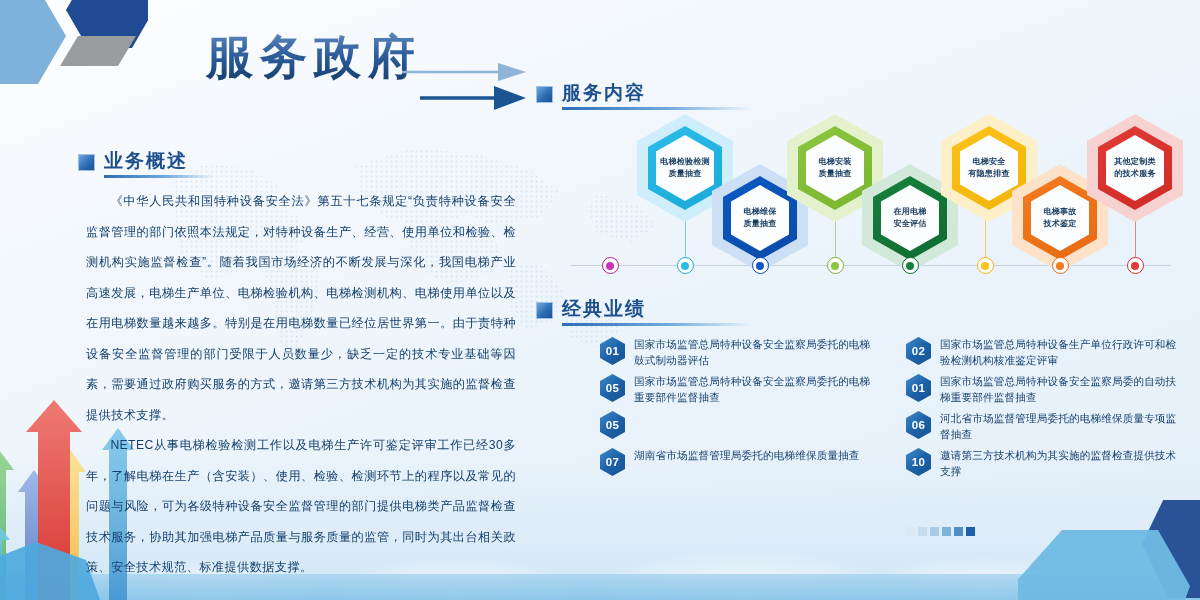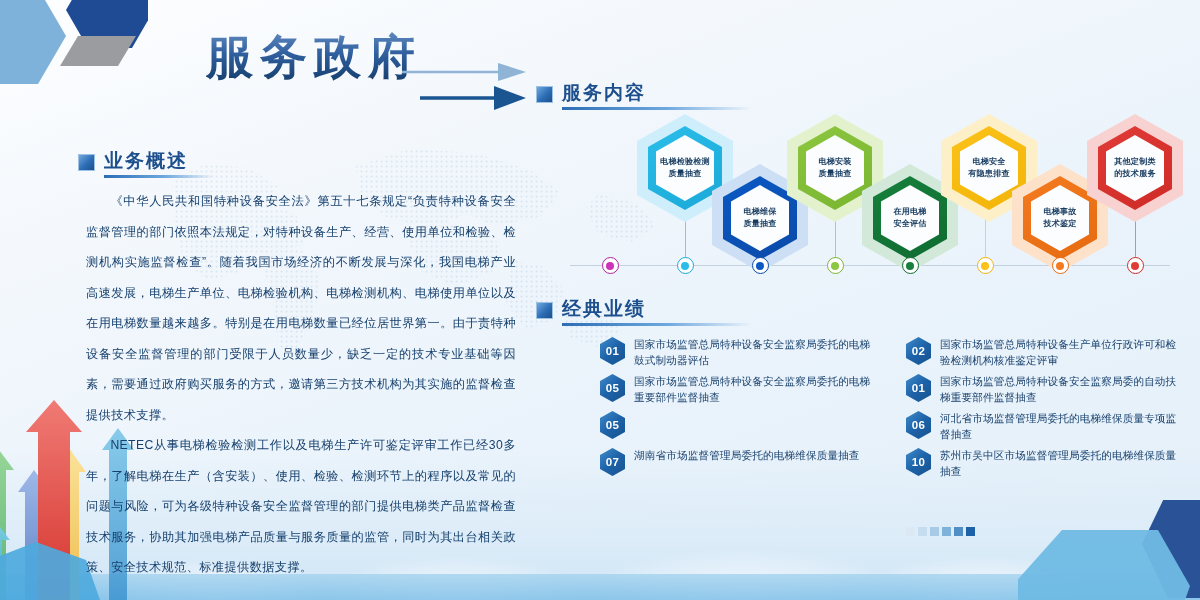--- a/index.html
+++ b/index.html
@@ -374,21 +374,21 @@
     <div class="ach-item">
       <div class="ach-badge">06</div>
       <div class="ach-text">河北省市场监督管理局委托的电梯维保质量专项监督抽查</div>
     </div>
     <div class="ach-item">
       <div class="ach-badge">07</div>
       <div class="ach-text">湖南省市场监督管理局委托的电梯维保质量抽查</div>
     </div>
     <div class="ach-item">
       <div class="ach-badge">10</div>
-      <div class="ach-text">苏州市吴中区市场监督管理局委托的电梯维保质量抽查</div>
+      <div class="ach-text">邀请第三方技术机构为其实施的监督检查提供技术支撑</div>
     </div>
   </div>
 
 <div class="pagedots">
     <span style="background: rgb(220, 233, 245);"></span>
     <span style="background: rgb(198, 220, 239);"></span>
     <span style="background: rgb(167, 202, 230);"></span>
     <span style="background: rgb(127, 178, 218);"></span>
     <span style="background: rgb(79, 143, 198);"></span>
     <span style="background: rgb(29, 98, 168);"></span>

